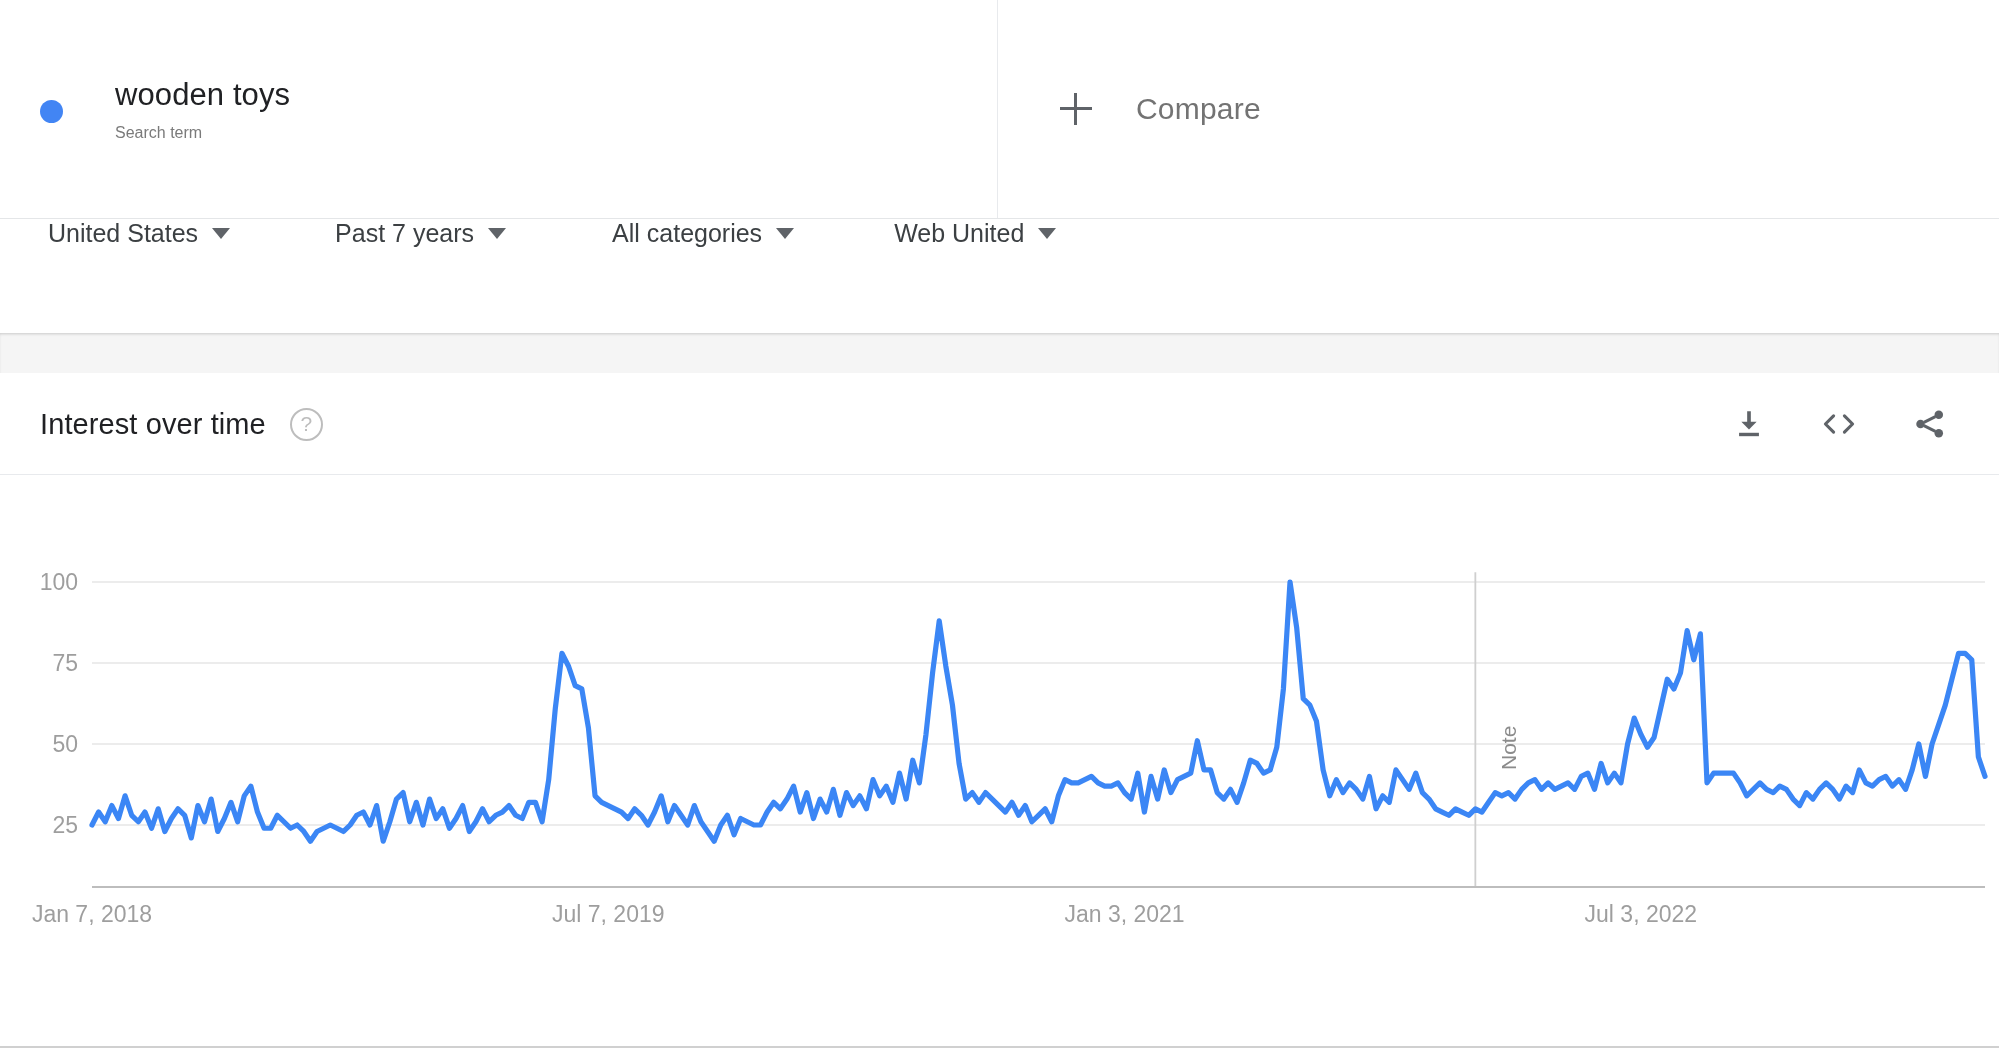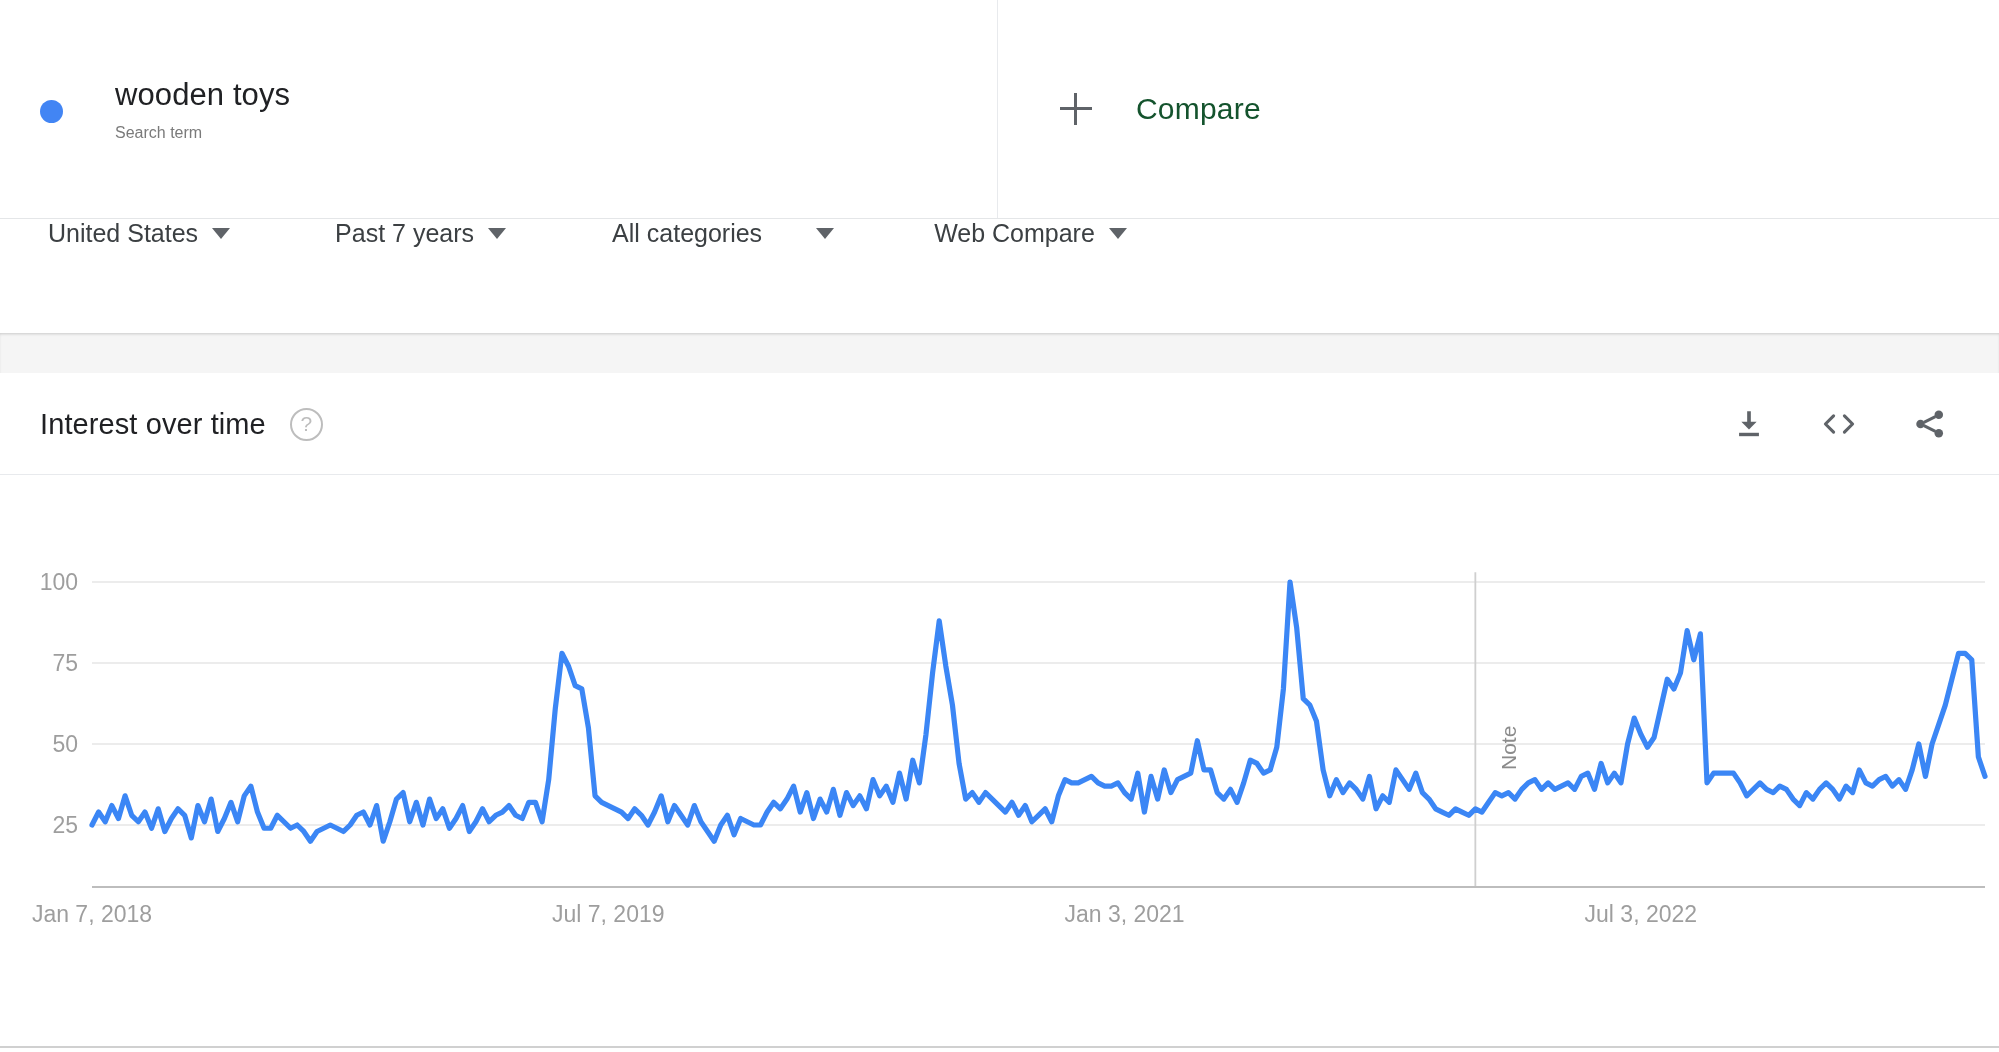--- a/index.html
+++ b/index.html
@@ -41,21 +41,21 @@
     font-family: "Liberation Sans", sans-serif;
   }
   .plus-icon {
     width: 32px; height: 32px; position: relative; margin-right: 44px; flex: 0 0 32px;
   }
   .plus-icon::before, .plus-icon::after {
     content: ""; position: absolute; background: #5f6368;
   }
   .plus-icon::before { left: 0; top: 14px; width: 32px; height: 3px; }
   .plus-icon::after  { top: 0; left: 14px; height: 32px; width: 3px; }
-  .compare-label { font-size: 30px; color: #14532d; letter-spacing: .2px; }
+  .compare-label { font-size: 30px; color: #737373; letter-spacing: .2px; }
 
   .term-bar-underline {
     position: absolute; left: 0; top: 218px; width: 1999px; height: 1px;
     background: #e4e6e8;
   }
 
   
   .filter-row {
     position: absolute; left: 8px; top: 219px; width: 1999px; height: 114px;
     background: #fff; display: flex; align-items: flex-start;
@@ -140,26 +140,26 @@
 
   <div class="filter-row">
     <div class="filter-item" style="margin-left:40px;">
       <span>United States</span>
       <span class="caret"></span>
     </div>
     <div class="filter-item" style="margin-left:105px;">
       <span>Past 7 years</span>
       <span class="caret"></span>
     </div>
-    <div class="filter-item" style="margin-left:106px;gap:40px;">
+    <div class="filter-item" style="margin-left:106px;">
       <span>All categories</span>
       <span class="caret"></span>
     </div>
     <div class="filter-item" style="margin-left:100px;">
-      <span>Web Compare</span>
+      <span>Web United</span>
       <span class="caret"></span>
     </div>
   </div>
 
   <div class="band"></div>
 
   <div class="card">
     <div class="card-head">
       <div class="card-title-wrap">
         <span class="card-title">Interest over time</span>

